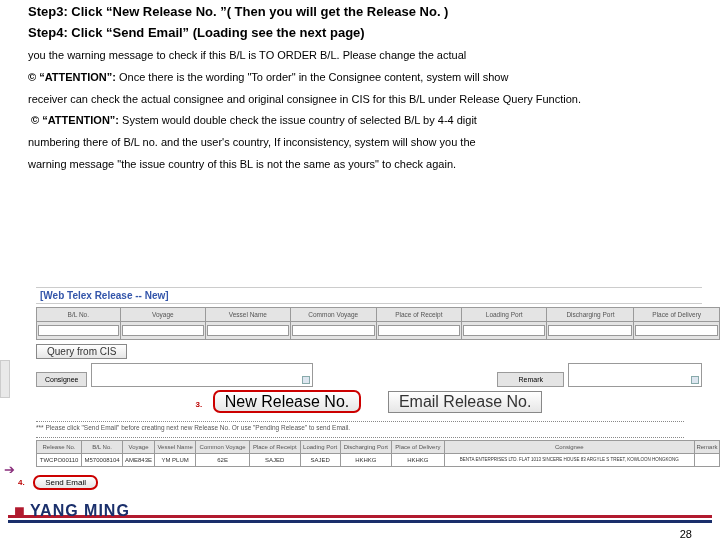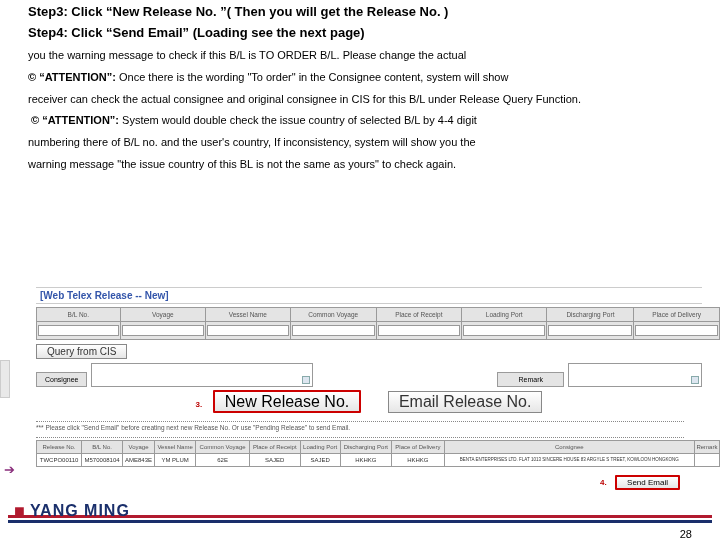--- a/index.html
+++ b/index.html
@@ -7,35 +7,35 @@
   .step-line{font-size:13px;font-weight:bold;margin:4px 0 6px 0}
   .para{font-size:11px;line-height:1.8;margin:0 0 2px 0}
   .underline{}
   .screenshot{position:absolute;top:275px;left:0;right:0;padding:12px 18px 0 18px;box-sizing:border-box}
   .app-title{color:#3355aa;font-weight:bold;font-size:10px;border-top:1px solid #ccc;border-bottom:1px solid #ccc;padding:2px 4px;margin:0 0 3px 18px}
   .tbl{width:100%;border-collapse:collapse;font-size:6.5px;margin-left:18px}
   .tbl th,.tbl td{border:1px solid #9a9a9a;background:#e4e4e4;text-align:center;padding:3px 1px;font-weight:normal;color:#555}
   .tbl input{width:100%;border:1px solid #999;background:#fff;font-size:6.5px;box-sizing:border-box;padding:1px}
   .btnrow{margin:4px 0 4px 18px;font-size:10px}
   .btn{display:inline-block;border:1px solid #888;background:linear-gradient(#fff,#e6e6e6);padding:1px 10px;color:#333}
-  .circled{border:2px solid #c00;border-radius:1px;padding:1px 10px;background:linear-gradient(#fff,#e6e6e6)}
+  .circled{border:2px solid #c00;border-radius:7px;padding:1px 10px;background:linear-gradient(#fff,#e6e6e6)}
   .consrow{display:flex;margin:3px 0 3px 18px;align-items:end;gap:4px}
   .consignee-label{border:1px solid #9a9a9a;background:#e4e4e4;font-size:7px;padding:3px 8px;text-align:center}
   .consignee-box{border:1px solid #999;background:#fff;flex:1;height:22px;position:relative}
   .scrolldot{position:absolute;right:2px;bottom:2px;width:6px;height:6px;background:#dde6f0;border:1px solid #8aa}
   .remark-label{border:1px solid #9a9a9a;background:#e4e4e4;font-size:7px;padding:3px 20px;text-align:center;margin-left:180px}
   .relrow{text-align:center;margin:4px 0 8px 18px}
   .redstep{color:#b00;font-size:8px;font-weight:bold;margin-right:6px;vertical-align:baseline}
   .notehr{border:none;border-top:1px dotted #888;margin:2px 18px}
   .note{font-size:6.5px;color:#555;margin:2px 0 6px 18px}
   .tbl2{width:100%;border-collapse:collapse;font-size:6px;margin-left:18px}
   .tbl2 th{border:1px solid #9a9a9a;background:#e4e4e4;text-align:center;padding:3px 0;font-weight:normal;color:#555}
   .tbl2 td{border:1px solid #9a9a9a;background:#fff;text-align:center;padding:3px 0;color:#333}
   .arrow{position:absolute;left:4px;top:462px;color:#8a2f7c;font-size:13px}
-  .sendwrap{text-align:right;margin:4px 22px 0 0}
+  .sendwrap{text-align:left;margin:4px 22px 0 0}
   .footer{position:absolute;bottom:17px;left:0;right:0}
   .footer-line{height:3px;margin:0 8px}
   .fl-blue{background:#1a2f6b}
   .fl-red{background:#b11a2e}
   .page-no{position:absolute;right:28px;bottom:0;font-size:11px}
   .logo{position:absolute;left:14px;bottom:1px;font-size:16px;font-weight:bold;color:#1a2f6b;letter-spacing:1px}
   .logo .mark{color:#b11a2e;font-size:18px;margin-right:4px;vertical-align:-1px}
   .dummy{position:absolute;left:0;top:360px;width:8px;height:36px;background:#e9e9e9;border:1px solid #ccc}
   .redstep2{color:#b00;font-size:8px;font-weight:bold;margin-right:4px}
 </style>

